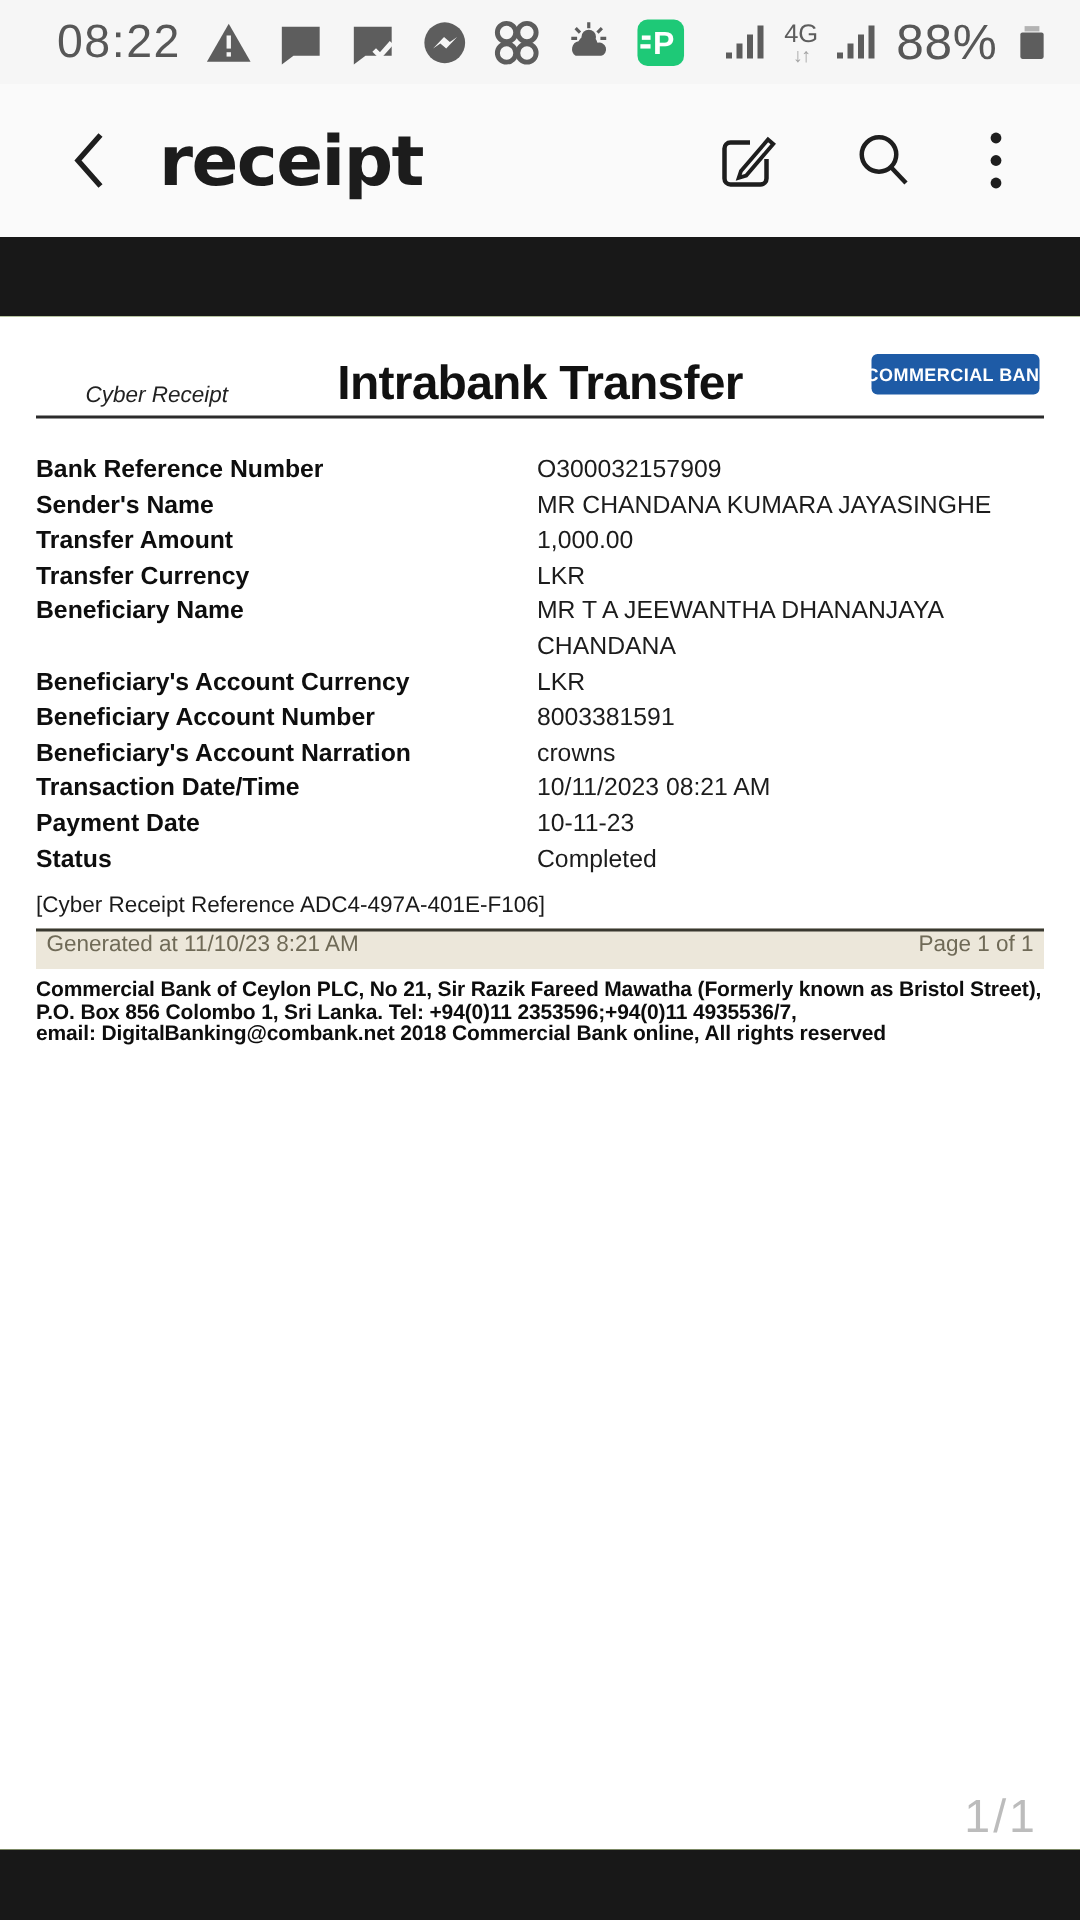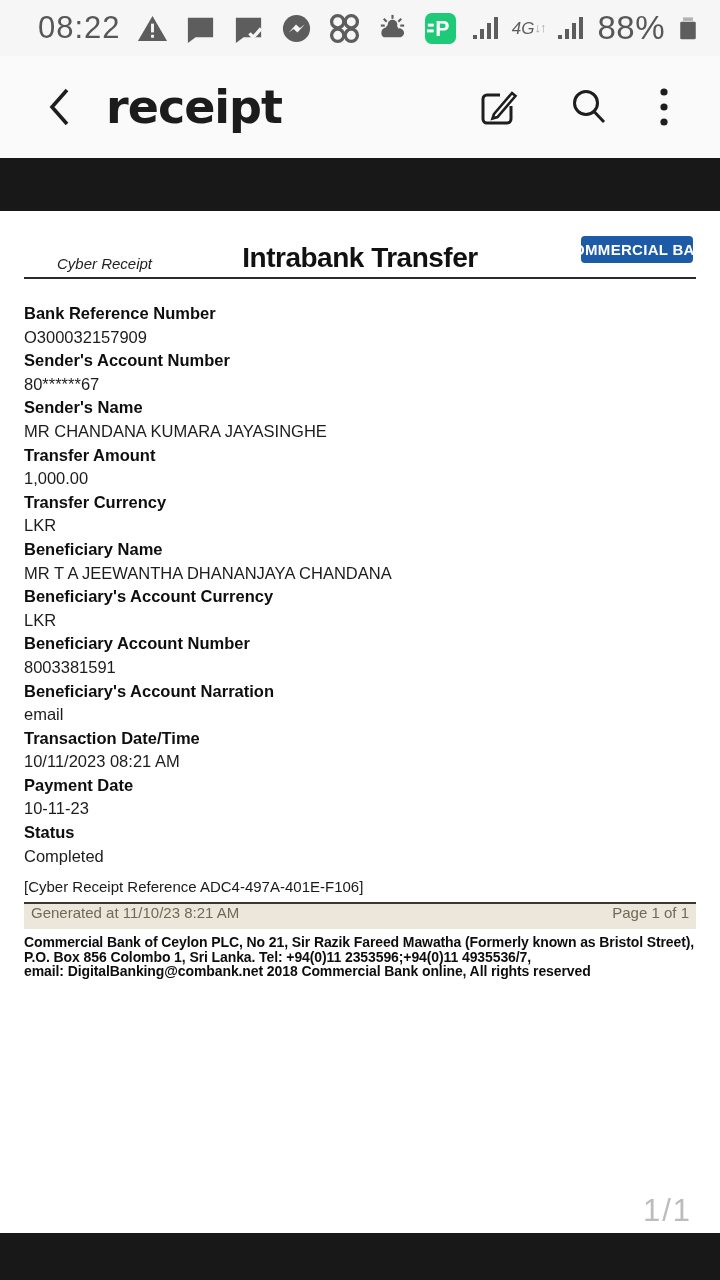--- a/index.html
+++ b/index.html
@@ -9,21 +9,21 @@
 
   
   .status-bar { position:absolute; top:0; left:0; width:720px; height:56px;
     background:#f6f6f6; display:flex; align-items:center; justify-content:space-between;
     color:#5b5b5b; }
   .status-left { display:flex; align-items:center; gap:15px; padding-left:38px; }
   .status-right { display:flex; align-items:center; gap:11px; padding-right:20px; }
   .status-time { font-size:31px; letter-spacing:1px; color:#575757; }
   .sicon { width:33px; height:33px; display:block; color:#5d5d5d; }
   .sicon.small { width:30px; height:30px; }
-  .net-block { display:flex; align-items:center; line-height:1;font-style:italic; }
+  .net-block { display:flex; flex-direction:column; align-items:center; line-height:1; }
   .net-label { font-size:17px; color:#5d5d5d; font-weight:500; }
   .net-arrows { font-size:13px; color:#a3a3a3; letter-spacing:-1px; margin-top:-1px; }
   .battery-pct { font-size:33px; color:#575757; letter-spacing:0.5px; }
 
   
   .app-header { position:absolute; top:56px; left:0; width:720px; height:102px;
     background:#fafafa; display:flex; align-items:center; }
   .back-btn { margin-left:40px; width:38px; height:44px; color:#1e1e1e; cursor:pointer; }
   .app-title { margin-left:28px; font-size:46px; font-weight:700; color:#1c1c1c;
     font-family:"DejaVu Sans", sans-serif; letter-spacing:-1px; }
@@ -36,30 +36,30 @@
   .band-top { position:absolute; top:158px; left:0; width:720px; height:53px; background:#181818; }
   .band-bottom { position:absolute; top:1233px; left:0; width:720px; height:47px; background:#181818; }
 
   
   .document { position:absolute; top:211px; left:0; width:720px; height:1022px;
     background:#ffffff; color:#1a1a1a; }
   .doc-inner { padding:0 24px; }
   .doc-header { position:relative; margin-top:23px; height:40px; }
   .doc-subtitle { position:absolute; left:33px; bottom:2px; font-size:15px; color:#222;font-style:italic; }
   .doc-title { position:absolute; left:0; right:0; bottom:0; text-align:center;
-    font-size:28px; font-weight:700; color:#111; letter-spacing:-0.5px; }
+    font-size:32px; font-weight:700; color:#111; letter-spacing:-0.5px; }
   .logo { position:absolute; right:3px; top:2px; width:112px; height:27px;
     background:#1e5ba6; border-radius:4px; display:flex; align-items:center;
     justify-content:center; gap:5px; color:#fff; }
   .logo-mark { width:15px; height:15px; display:block; }
-  .logo-text { font-size:15px; font-weight:700; letter-spacing:0.3px; white-space:nowrap; }
+  .logo-text { font-size:12px; font-weight:700; letter-spacing:0.3px; white-space:nowrap; }
   .header-rule { margin-top:3px; border:none; border-top:2.5px solid #2b2b2b; }
 
   .fields { margin-top:23px; }
-  .field-row { display:flex; line-height:23.6px;flex-direction:column; }
+  .field-row { display:flex; line-height:23.6px; }
   .field-label { width:334px; font-weight:700; font-size:16.5px; color:#0e0e0e;
     flex-shrink:0; }
   .field-value { font-size:16.5px; color:#1c1c1c; }
 
   .reference { margin-top:10px; font-size:15px; color:#1a1a1a; }
 
   .generated-bar { margin-top:7px; border-top:2.5px solid #39382f; background:#ece7da;
     height:27px; display:flex; align-items:flex-start; justify-content:space-between;
     padding:0 7px; font-size:15px; color:#6f6a57; }
 
@@ -187,24 +187,20 @@
         </span>
       </div>
       <hr class="header-rule">
 
       <div class="fields">
         <div class="field-row">
           <span class="field-label">Bank Reference Number</span>
           <span class="field-value">O300032157909</span>
         </div>
         <div class="field-row">
-          <span class="field-label">Sender's Account Number</span>
-          <span class="field-value">80******67</span>
-        </div>
-        <div class="field-row">
           <span class="field-label">Sender's Name</span>
           <span class="field-value">MR CHANDANA KUMARA JAYASINGHE</span>
         </div>
         <div class="field-row">
           <span class="field-label">Transfer Amount</span>
           <span class="field-value">1,000.00</span>
         </div>
         <div class="field-row">
           <span class="field-label">Transfer Currency</span>
           <span class="field-value">LKR</span>
@@ -216,21 +212,21 @@
         <div class="field-row">
           <span class="field-label">Beneficiary's Account Currency</span>
           <span class="field-value">LKR</span>
         </div>
         <div class="field-row">
           <span class="field-label">Beneficiary Account Number</span>
           <span class="field-value">8003381591</span>
         </div>
         <div class="field-row">
           <span class="field-label">Beneficiary's Account Narration</span>
-          <span class="field-value">email</span>
+          <span class="field-value">crowns</span>
         </div>
         <div class="field-row">
           <span class="field-label">Transaction Date/Time</span>
           <span class="field-value">10/11/2023 08:21 AM</span>
         </div>
         <div class="field-row">
           <span class="field-label">Payment Date</span>
           <span class="field-value">10-11-23</span>
         </div>
         <div class="field-row">

